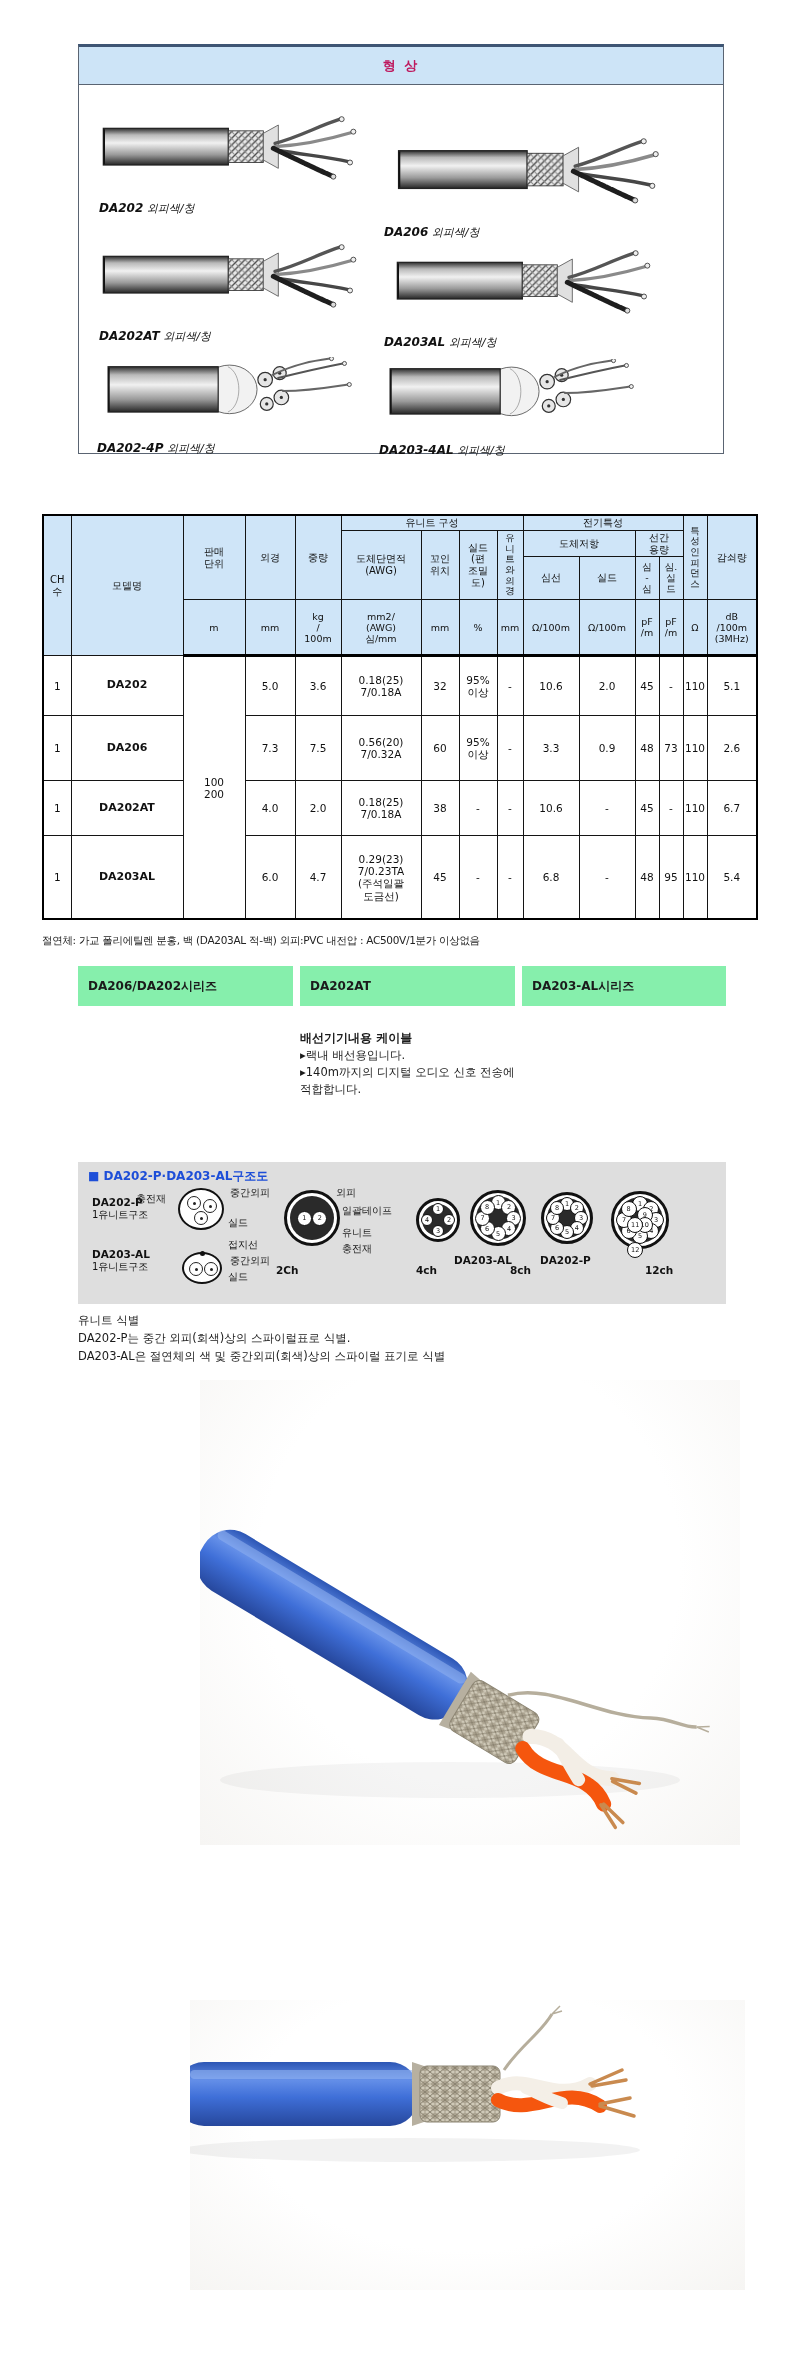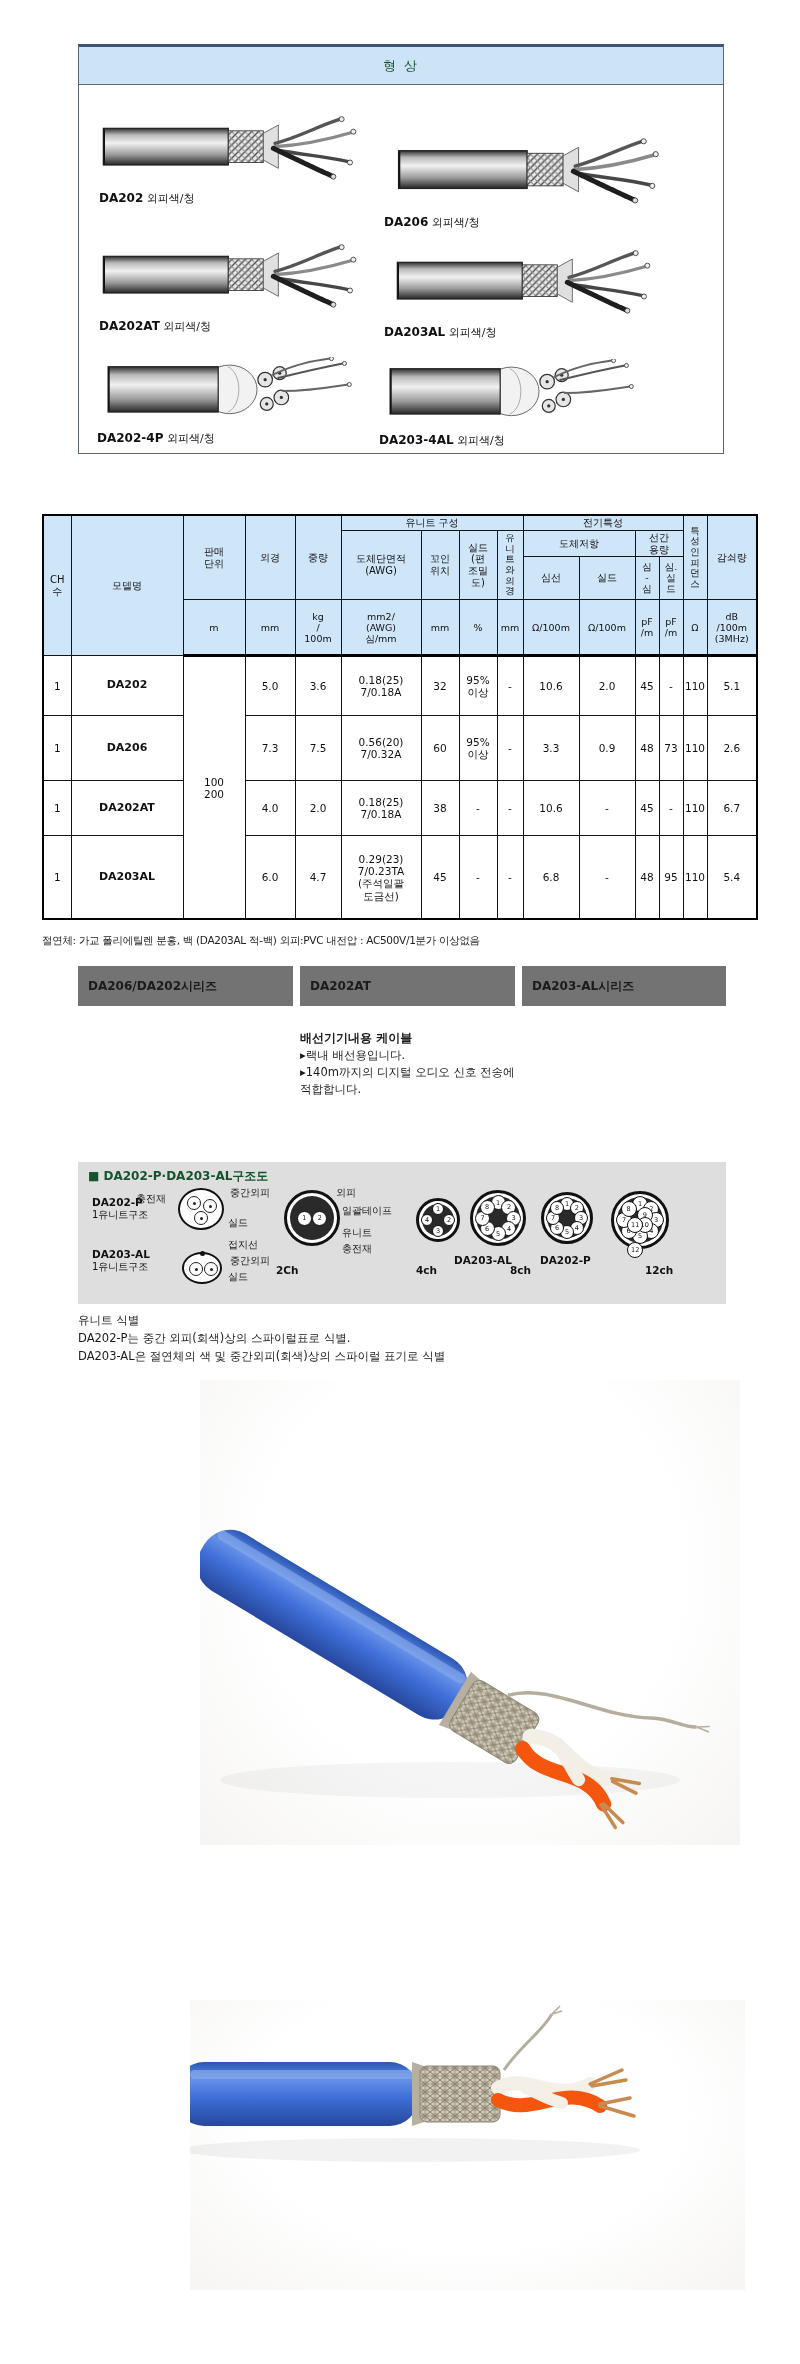--- a/index.html
+++ b/index.html
@@ -11,25 +11,25 @@
   .ml{white-space:pre-line;}
 
   
   .shape-box{
     position:absolute;left:78px;top:44px;width:646px;height:410px;
     border:1px solid #5a6472;border-top:3px solid #3e5574;background:#fff;box-sizing:border-box;
   }
   .shape-header{
     height:37px;background:#cde4f7;border-bottom:1px solid #5a6472;
     display:flex;align-items:center;justify-content:center;
-    font-weight:normal;font-size:13px;letter-spacing:2px;color:#14532d;
+    font-weight:bold;font-size:13px;letter-spacing:2px;color:#be185d;
   }
   .shape-body{position:relative;height:369px;}
   .cable-fig{position:absolute;margin:0;}
-  .cable-fig figcaption{font-size:11px;margin-top:2px;color:#111;}
+  .cable-fig figcaption{font-size:11px;margin-top:12px;color:#111;font-style:italic;}
   .cable-fig figcaption b{font-size:12px;font-weight:bold;letter-spacing:0;}
 
   
   table.spec{
     position:absolute;left:42px;top:514px;width:716px;
     border-collapse:collapse;table-layout:fixed;border:2px solid #000;
   }
   table.spec th,table.spec td{
     border:1px solid #141414;text-align:center;vertical-align:middle;
     padding:1px 1px;font-size:10px;font-weight:normal;line-height:1.18;color:#111;
@@ -41,29 +41,29 @@
   table.spec tr.units th{border-bottom:3px solid #000;font-size:9.5px;}
   table.spec td.model{font-weight:bold;font-size:11px;}
   .spec-footnote{
     position:absolute;left:42px;top:934px;width:716px;
     font-size:10.5px;letter-spacing:-0.3px;color:#222;white-space:nowrap;
   }
 
   
   .series{position:absolute;left:78px;top:966px;width:648px;display:grid;
     grid-template-columns:215px 215px 204px;column-gap:7px;}
-  .scol-h{background:#737373;height:40px;display:flex;align-items:center;
+  .scol-h{background:#86efac;height:40px;display:flex;align-items:center;
     padding:0 10px;font-weight:bold;font-size:12px;color:#1b1b1b;box-sizing:border-box;}
   .scol-body{margin-top:24px;font-size:11.5px;line-height:1.5;color:#1b1b1b;}
   .scol-title{font-weight:bold;font-size:12px;margin:0 0 2px 0;line-height:1.4;}
   .scol-body p{margin:0;}
 
   
   .diagram{position:absolute;left:78px;top:1162px;width:648px;height:142px;background:#dedede;}
-  .diagram .dtitle{position:absolute;left:10px;top:6px;font-weight:bold;font-size:12px;color:#14532d;}
+  .diagram .dtitle{position:absolute;left:10px;top:6px;font-weight:bold;font-size:12px;color:#1d4ed8;}
   .dlabel{position:absolute;font-size:10px;color:#1a1a1a;white-space:nowrap;}
   .dname{position:absolute;font-size:10.5px;font-weight:bold;color:#111;white-space:nowrap;line-height:1.25;}
   .dname .sub{font-weight:normal;font-size:10px;display:block;}
   .dchan{position:absolute;font-size:10.5px;font-weight:bold;color:#111;white-space:nowrap;}
   
   .us{position:absolute;border:2.5px solid #111;border-radius:50%;background:#fff;box-sizing:border-box;}
   .us .uc{position:absolute;border:1.5px solid #222;border-radius:50%;background:#fff;}
   .us .uc::after{content:"";position:absolute;left:50%;top:50%;width:3px;height:3px;margin:-1.5px;
     border-radius:50%;background:#222;}
   .us .drain{position:absolute;width:5px;height:5px;border-radius:50%;background:#111;}

